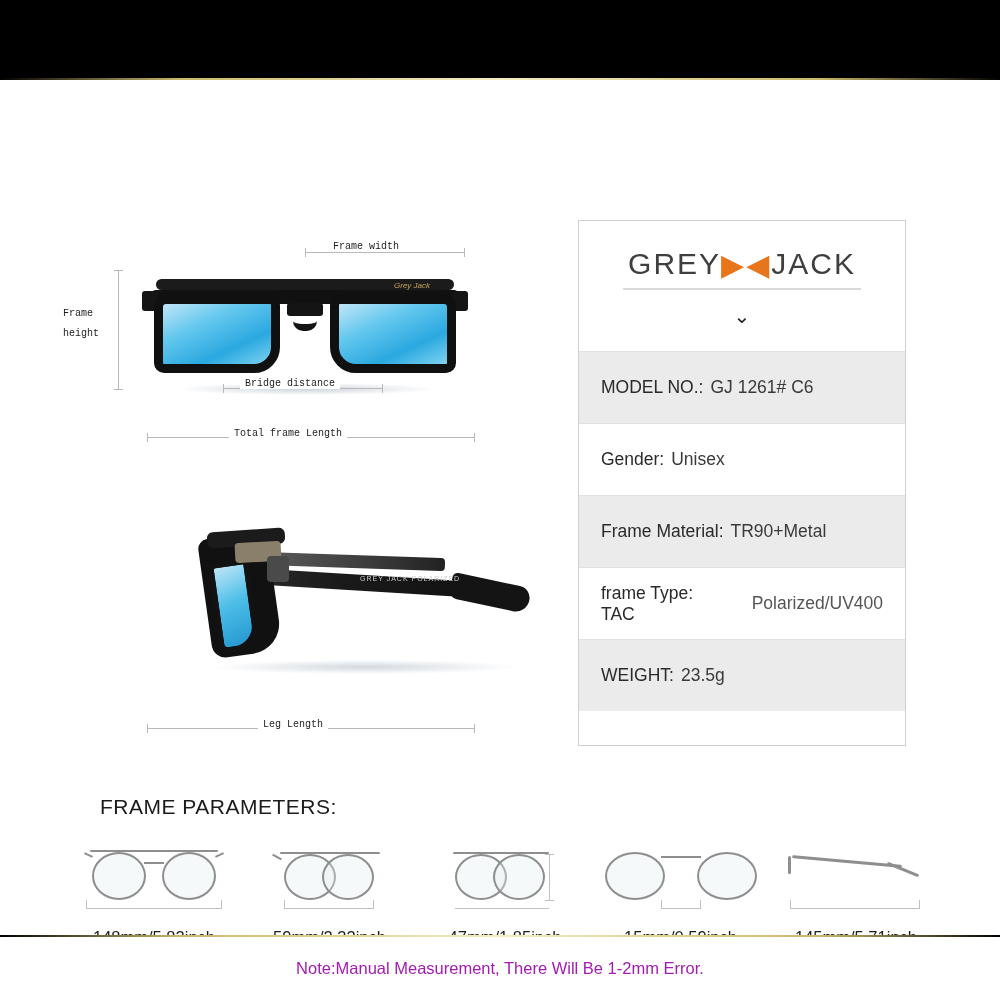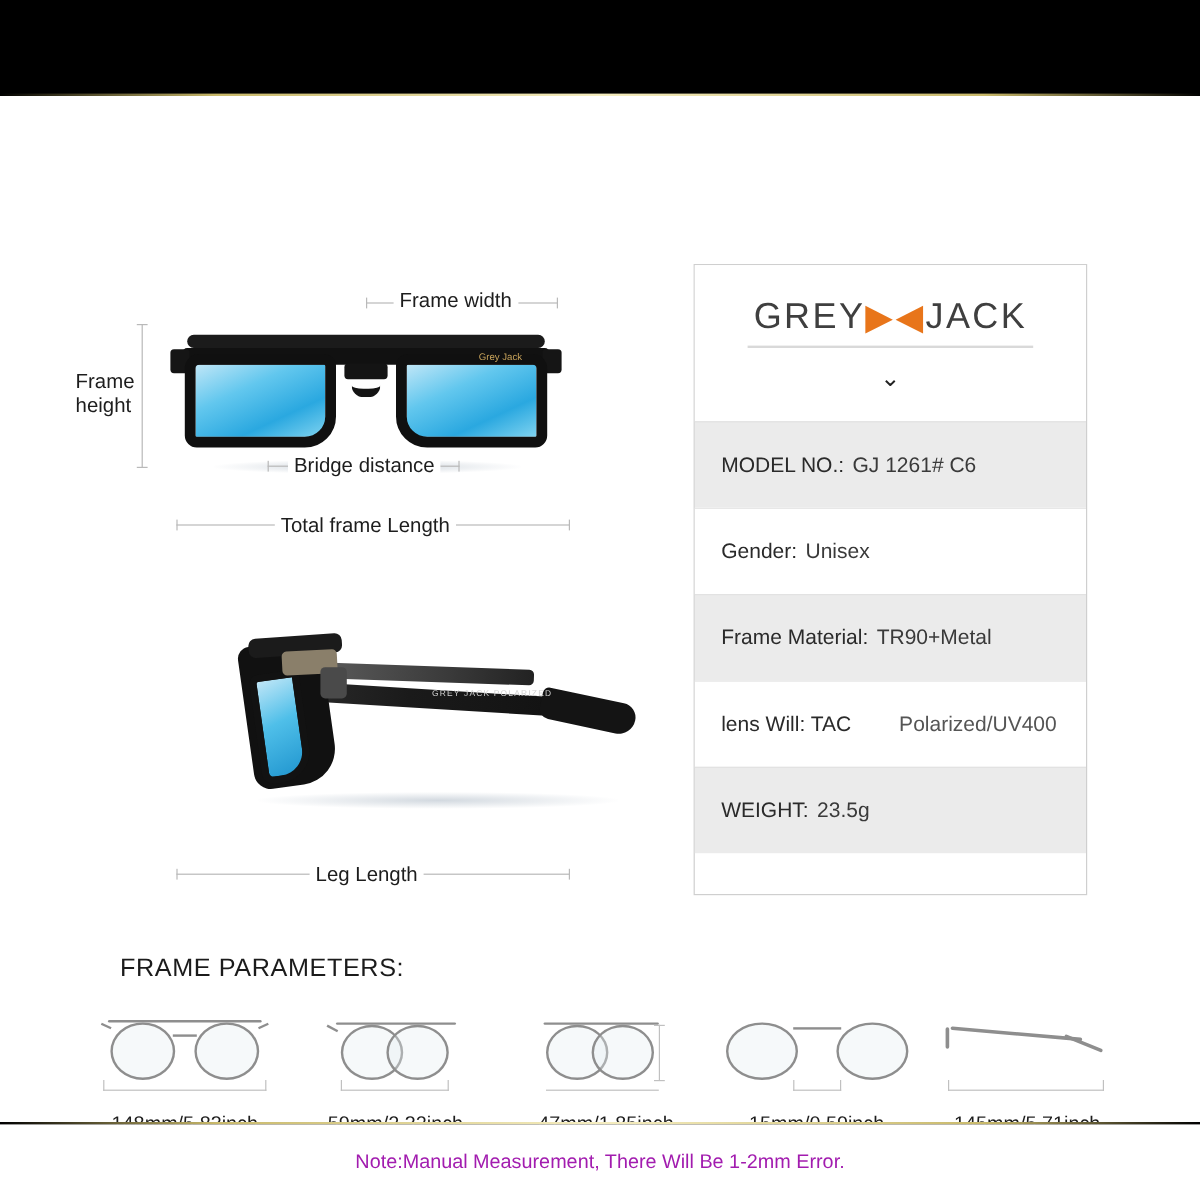--- a/index.html
+++ b/index.html
@@ -84,38 +84,38 @@
     position: absolute; left: 143px; top: 50px; width: 24px; height: 16px;
     border-bottom: 7px solid #141414; border-radius: 0 0 10px 10px;
   }
   .gf-hinge-l, .gf-hinge-r {
     position: absolute; top: 26px; width: 16px; height: 20px; background: #151515;
     border-radius: 3px;
   }
   .gf-hinge-l { left: -8px; }
   .gf-hinge-r { right: -8px; }
   .gf-logo {
-    position: absolute; right: 20px; top: 28px; width: 46px; height: 10px;
-    color: #c9a45b; font-size: 8px; text-align: center;
+    position: absolute; right: 20px; top: 16px; width: 46px; height: 10px;
+    color: #c9a45b; font-size: 8px; font-style: italic; text-align: left;
   }
   .gf-shadow {
     position: absolute; left: 28px; top: 118px; width: 256px; height: 12px;
     background: radial-gradient(ellipse at center, rgba(120,140,160,.38) 0%, rgba(255,255,255,0) 72%);
   }
 
   
   .mline { position: absolute; background: #b9b9b9; }
   .mh { height: 1px; }
   .mv { width: 1px; }
   .tick { position: absolute; background: #b9b9b9; }
   .tickv { width: 1px; height: 9px; }
   .tickh { height: 1px; width: 9px; }
   .mlabel {
-    position: absolute; color: #1d1d1d; font-size: 17px; background: #fff;
-    padding: 0 5px; white-space: nowrap;
+    position: absolute; color: #1d1d1d; font-size: 10px; background: #fff;
+    padding: 0 5px; white-space: nowrap; font-family: Liberation Mono, monospace;
   }
 
   
   .side-block { position: absolute; left: 95px; top: 440px; width: 420px; height: 240px; }
   .gs-temple {
     position: absolute; left: 150px; top: 55px; width: 240px; height: 16px;
     background: linear-gradient(to right,#2b2b2b 0%, #1a1a1a 40%, #111 100%);
     border-radius: 5px;
     transform: rotate(3.5deg);
   }
@@ -301,21 +301,21 @@
       </div>
       <div class="spec-row plain">
         <span class="spec-key">Gender:</span>
         <span class="spec-val">Unisex</span>
       </div>
       <div class="spec-row alt">
         <span class="spec-key">Frame Material:</span>
         <span class="spec-val">TR90+Metal</span>
       </div>
       <div class="spec-row plain">
-        <span class="spec-key">lens Will: TAC</span>
+        <span class="spec-key">frame Type: TAC</span>
         <span class="spec-val light">Polarized/UV400</span>
       </div>
       <div class="spec-row alt">
         <span class="spec-key">WEIGHT:</span>
         <span class="spec-val">23.5g</span>
       </div>
     </div>
 
     <div class="fp-title">FRAME PARAMETERS:</div>
 

